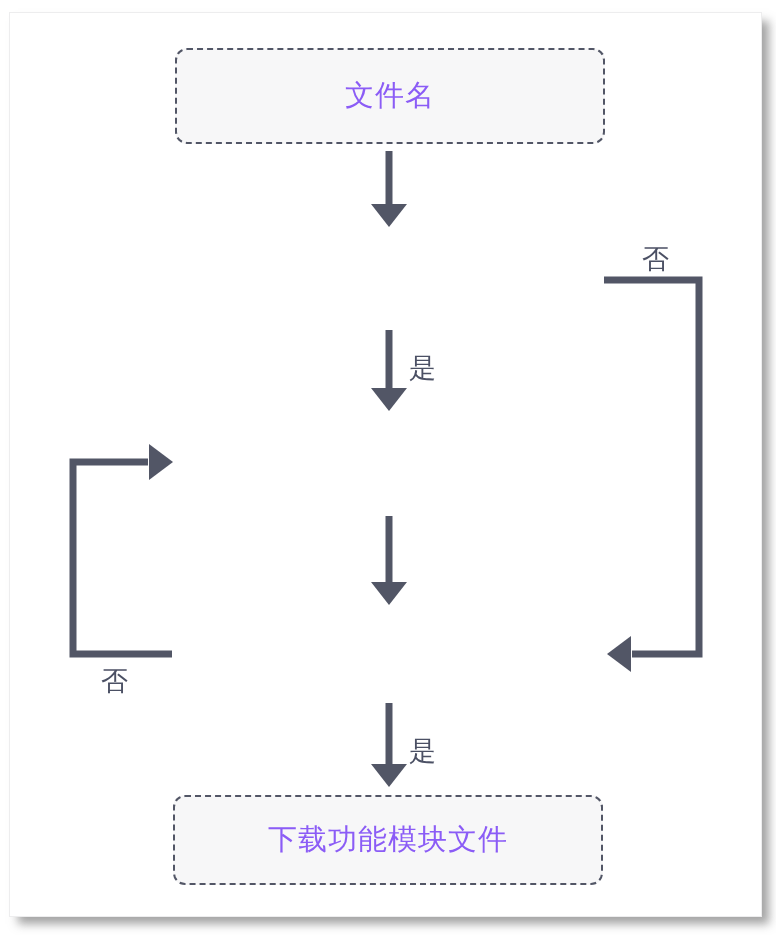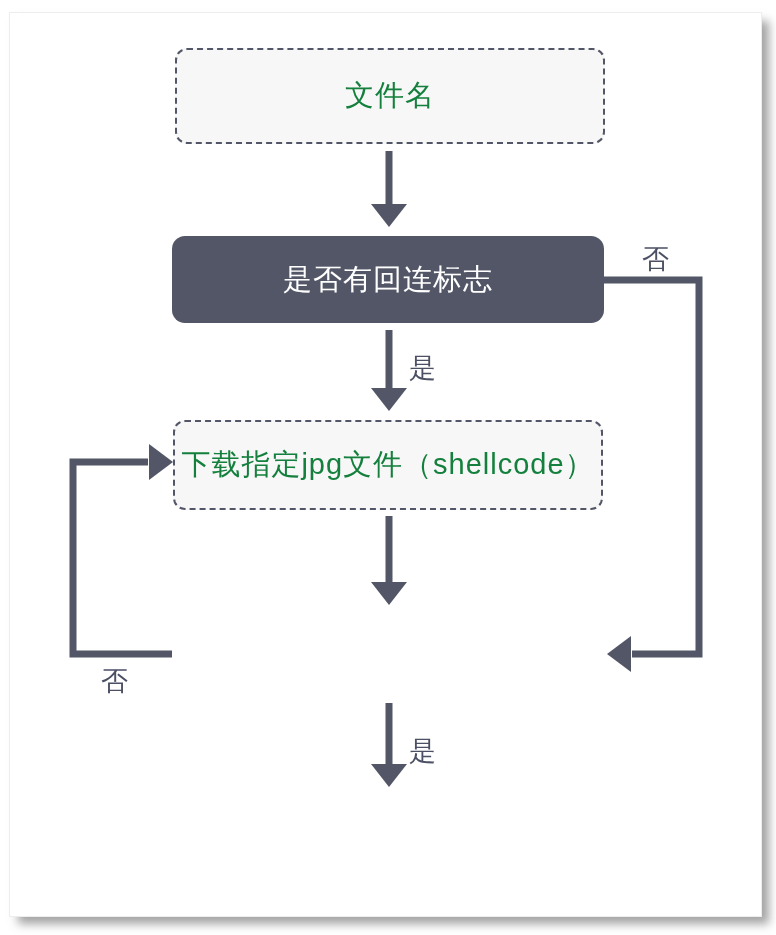--- a/index.html
+++ b/index.html
@@ -40,21 +40,21 @@
     text-align: center;
     box-sizing: border-box;
     font-size: 29px;
     letter-spacing: 1px;
     font-weight: 500;
   }
   .node-dashed {
     background: #f7f7f8;
     border: 2.5px dashed #525666;
     border-radius: 12px;
-    color: #15803d;
+    color: #8b5cf6;
   }
   .node-solid {
     background: #525666;
     border-radius: 13px;
     color: #ffffff;
   }
   .edge-label {
     position: absolute;
     font-size: 27px;
     color: #4b5064;
@@ -100,25 +100,24 @@
 
       <path d="M 604 280 H 699 V 654 H 632"></path>
       <polygon points="631,636 631,672 607,654"></polygon>
 
       <path d="M 172 654 H 73 V 462 H 148"></path>
       <polygon points="149,444 149,480 173,462"></polygon>
     </svg>
 
     <div class="node node-dashed" style="left:175px; top:48px; width:430px; height:96px;">文件名</div>
 
-    <div class="node node-solid" style="left:172px; top:236px; width:432px; height:87px;">是否有回连标志</div>
-
-    <div class="node node-dashed" style="left:173px; top:420px; width:430px; height:90px;">下载指定jpg文件（shellcode）</div>
 
 
+
+    <div class="node node-dashed" style="left:173px; top:795px; width:430px; height:90px;">下载功能模块文件</div>
 
     <div class="edge-label" style="left:409px; top:350px;">是</div>
 
     <div class="edge-label" style="left:642px; top:241px;">否</div>
 
     <div class="edge-label" style="left:101px; top:663px;">否</div>
 
     <div class="edge-label" style="left:409px; top:733px;">是</div>
 
   </div>

